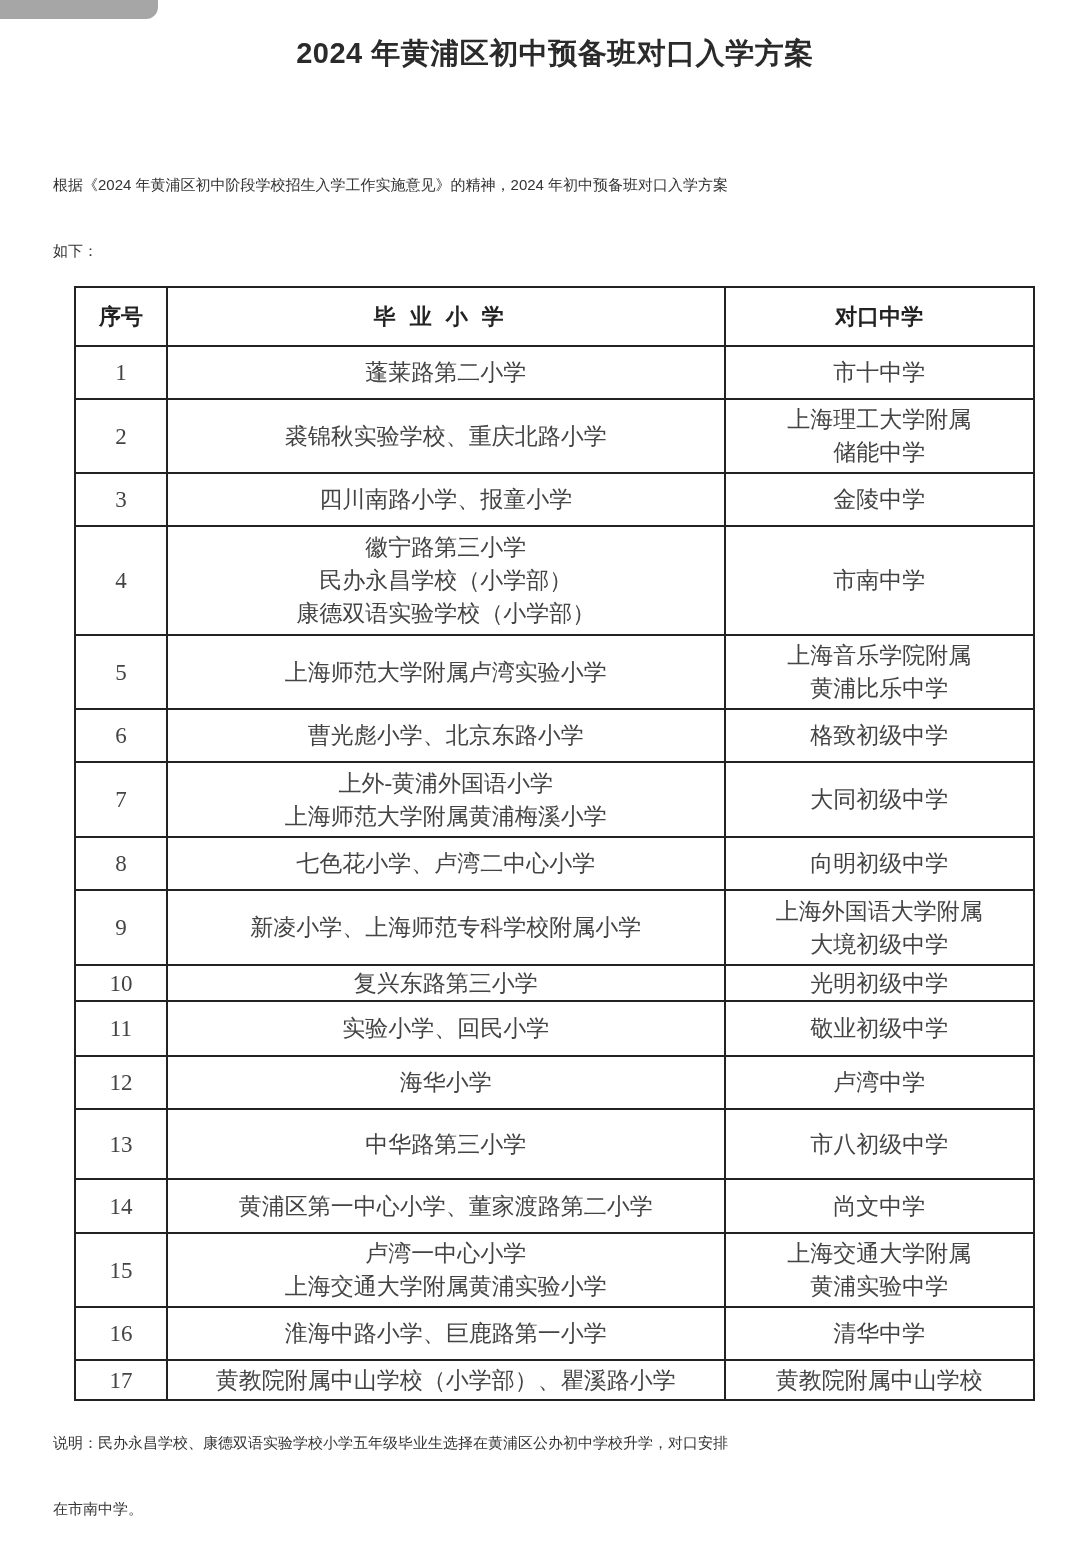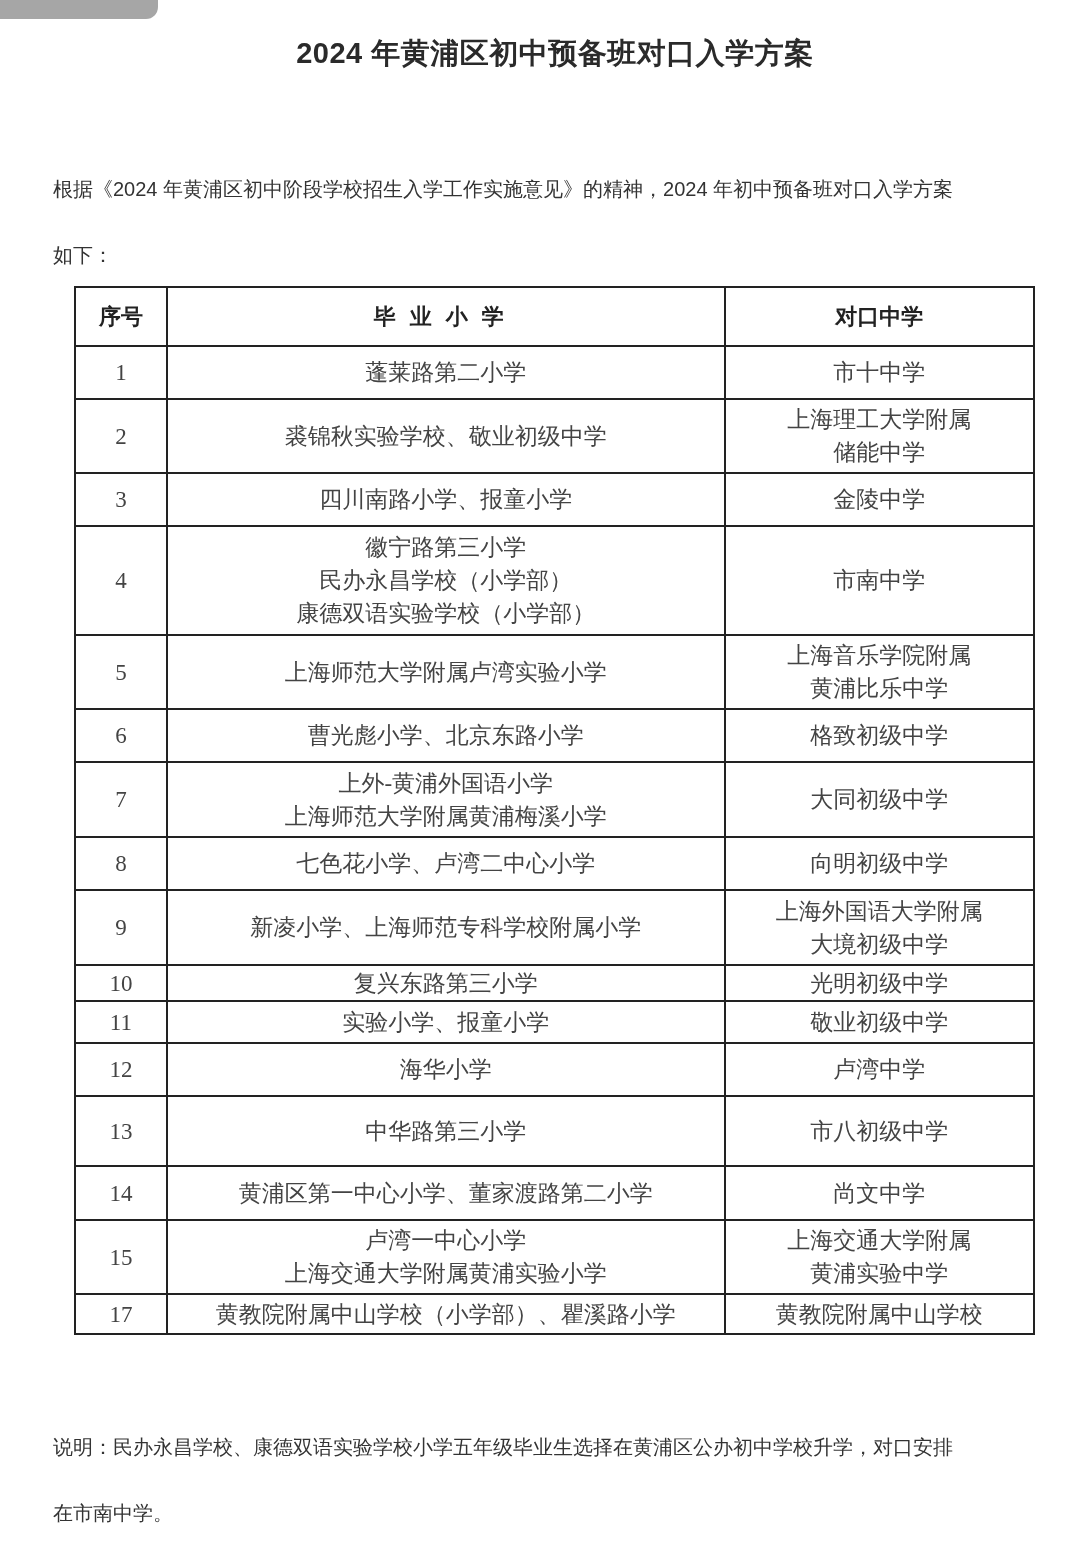--- a/index.html
+++ b/index.html
@@ -1,19 +1,19 @@
 <!DOCTYPE html>
 <html><head>
 <meta charset="utf-8">
 <style>
   html, body { margin:0; padding:0; background:#ffffff; }
   body { width:1089px; height:1555px; position:relative; overflow:hidden; color:#2b2b2b; }
   .top-tab { position:absolute; left:0; top:0; width:158px; height:19px; background:#a6a6a6; border-bottom-right-radius:12px; }
   .title { position:absolute; left:0; top:34px; width:1110px; text-align:center; font-family:"Liberation Sans","DejaVu Sans",sans-serif; font-weight:bold; font-size:29px; color:#2a2a2a; letter-spacing:0.5px; }
-  .para { position:absolute; left:53px; font-family:"Liberation Sans","DejaVu Sans",sans-serif; font-size:20px; color:#333; white-space:nowrap; }
+  .para { position:absolute; left:53px; font-family:"Liberation Sans","DejaVu Sans",sans-serif; font-size:15px; color:#333; white-space:nowrap; }
   .p1 { top:176px; }
   .p2 { top:242px; }
   .note1 { top:1434px; }
   .note2 { top:1500px; }
   table.main { position:absolute; left:74px; top:286px; width:961px; border-collapse:collapse; font-family:"Liberation Serif","DejaVu Serif",serif; }
   table.main td, table.main th { border:2px solid #222; text-align:center; vertical-align:middle; padding:0; color:#444; font-weight:normal; }
   table.main th { font-family:"Liberation Sans","DejaVu Sans",sans-serif; font-weight:bold; font-size:22px; color:#222; height:57px; }
   table.main th.school-head { letter-spacing:14px; }
   table.main td { font-size:23px; line-height:33px; }
   td.num { width:90px; font-size:22px; }
@@ -45,21 +45,21 @@
         <td class="primary">
           <span class="line">蓬莱路第二小学</span>
         </td>
         <td class="middle">
           <span class="line">市十中学</span>
         </td>
       </tr>
       <tr style="height: 74px;">
         <td class="num">2</td>
         <td class="primary">
-          <span class="line">裘锦秋实验学校、敬业初级中学</span>
+          <span class="line">裘锦秋实验学校、重庆北路小学</span>
         </td>
         <td class="middle">
           <span class="line">上海理工大学附属</span>
           <span class="line">储能中学</span>
         </td>
       </tr>
       <tr style="height: 53px;">
         <td class="num">3</td>
         <td class="primary">
           <span class="line">四川南路小学、报童小学</span>
@@ -129,24 +129,24 @@
       </tr>
       <tr style="height: 36px;">
         <td class="num">10</td>
         <td class="primary">
           <span class="line">复兴东路第三小学</span>
         </td>
         <td class="middle">
           <span class="line">光明初级中学</span>
         </td>
       </tr>
-      <tr style="height: 42px;">
+      <tr style="height: 55px;">
         <td class="num">11</td>
         <td class="primary">
-          <span class="line">实验小学、报童小学</span>
+          <span class="line">实验小学、回民小学</span>
         </td>
         <td class="middle">
           <span class="line">敬业初级中学</span>
         </td>
       </tr>
       <tr style="height: 53px; margin-left: 17px;">
         <td class="num">12</td>
         <td class="primary">
           <span class="line">海华小学</span>
         </td>
@@ -176,20 +176,29 @@
         <td class="num">15</td>
         <td class="primary">
           <span class="line">卢湾一中心小学</span>
           <span class="line">上海交通大学附属黄浦实验小学</span>
         </td>
         <td class="middle">
           <span class="line">上海交通大学附属</span>
           <span class="line">黄浦实验中学</span>
         </td>
       </tr>
+      <tr style="height: 53px;">
+        <td class="num">16</td>
+        <td class="primary">
+          <span class="line">淮海中路小学、巨鹿路第一小学</span>
+        </td>
+        <td class="middle">
+          <span class="line">清华中学</span>
+        </td>
+      </tr>
       <tr style="height: 40px;">
         <td class="num">17</td>
         <td class="primary">
           <span class="line">黄教院附属中山学校（小学部）、瞿溪路小学</span>
         </td>
         <td class="middle">
           <span class="line">黄教院附属中山学校</span>
         </td>
       </tr>
     </tbody>

